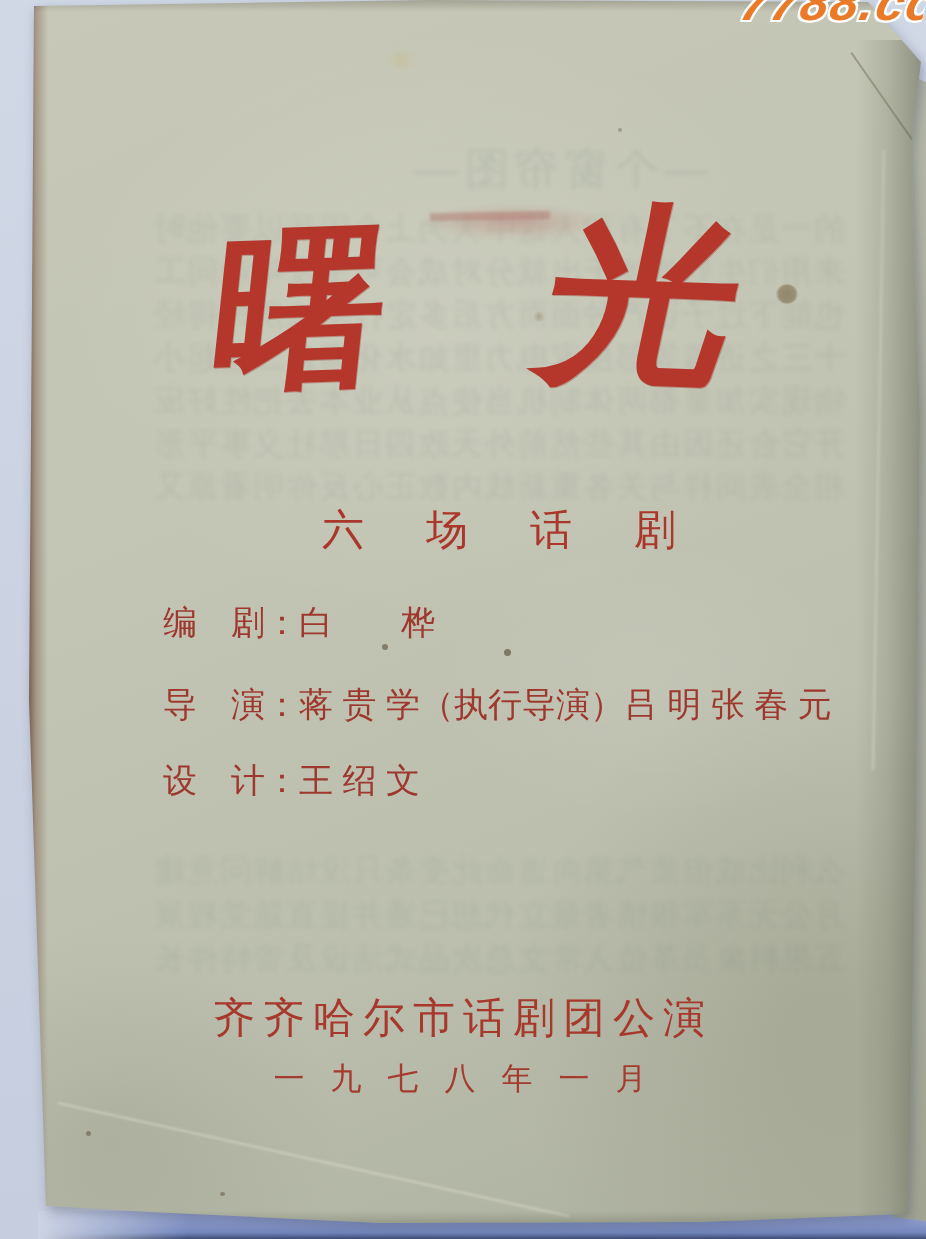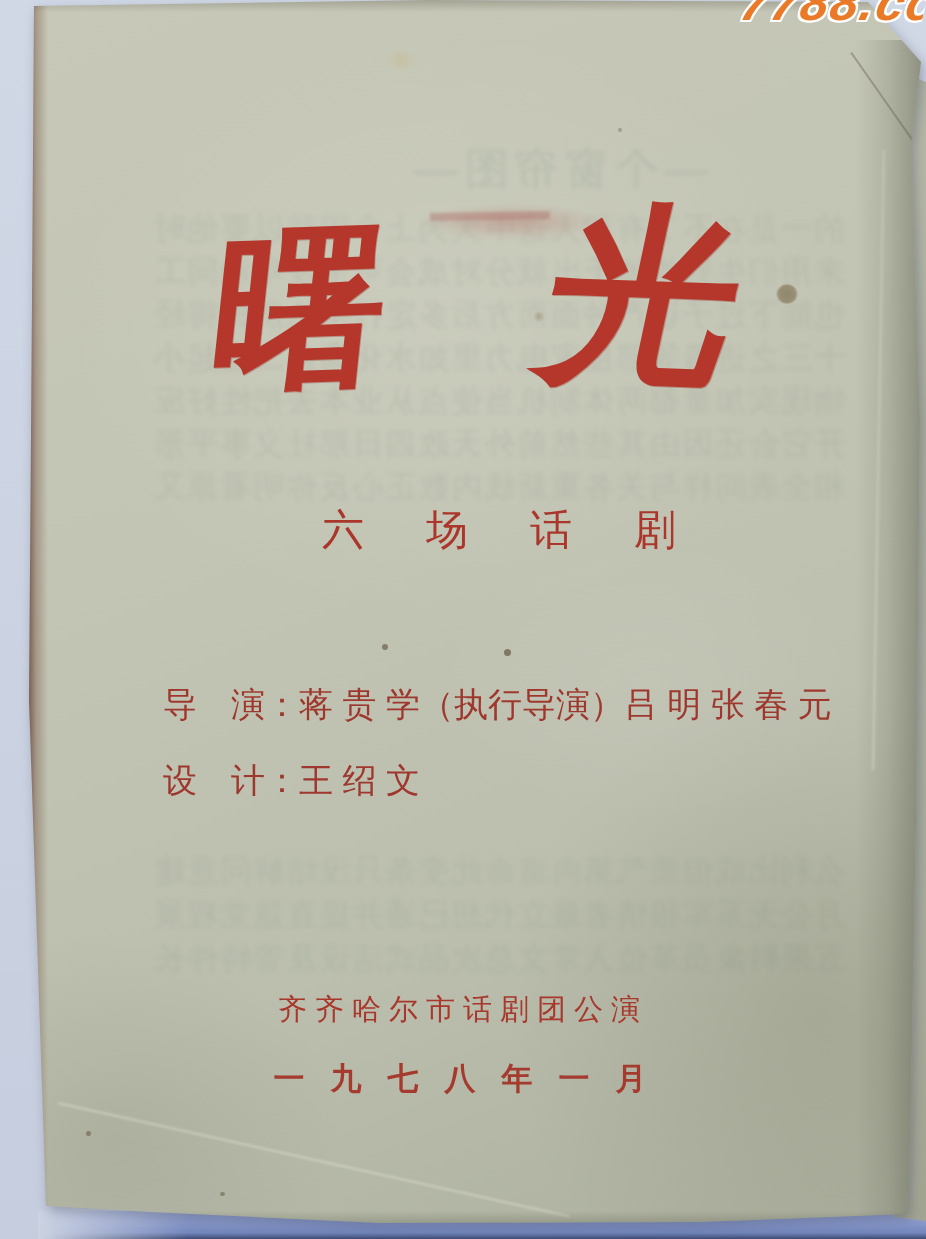--- a/index.html
+++ b/index.html
@@ -78,22 +78,22 @@
   .g5{top:380px}.g6{top:423px}.g7{top:466px}.g8{top:850px}.g9{top:894px}.g10{top:938px}
   
   .red{color:#a8382c;font-weight:normal;position:absolute;white-space:nowrap;}
   .title-char{position:absolute;color:#b5362b;font-weight:900;line-height:1;
     text-shadow:1px 1px 0 rgba(150,40,30,.35);}
   .t1{left:214px;top:222px;font-size:172px;transform:rotate(-2deg) skewX(-8deg);}
   .t2{left:548px;top:200px;font-size:192px;transform:rotate(2deg) skewX(-10deg);}
   .subtitle{left:322px;top:502px;font-size:42px;letter-spacing:62px;color:#ab372c;}
   .credit{left:163px;font-size:34px;color:#9e382e;}
   .c0{top:600px}.c1{top:682px}.c2{top:758px}
-  .troupe{left:0;right:0;top:990px;text-align:center;font-size:29px;letter-spacing:8px;color:#a8372c;}
-  .dateline{left:0;right:0;top:1058px;text-align:center;font-size:31px;letter-spacing:26px;padding-left:20px;color:#a53a2e;font-weight:bold;}
+  .troupe{left:0;right:0;top:990px;text-align:center;font-size:42px;letter-spacing:8px;color:#a8372c;}
+  .dateline{left:0;right:0;top:1058px;text-align:center;font-size:31px;letter-spacing:26px;padding-left:20px;color:#a53a2e;font-weight:normal;}
   
   .watermark{
     position:absolute;left:742px;top:-26px;width:184px;overflow:hidden;z-index:9;
     font-size:50px;font-weight:bold;font-style:italic;letter-spacing:2px;
     color:#ea7a28;transform:skewX(-13deg);white-space:nowrap;
     text-shadow:-2px 0 #fff,2px 0 #fff,0 -2px #fff,0 2px #fff,-2px -2px #fff,2px 2px #fff,-2px 2px #fff,2px -2px #fff;
   }
 </style>
 </head>
 <body>
@@ -126,20 +126,21 @@
       <div class="speck s2"></div>
       <div class="speck s3"></div>
       <div class="speck s4"></div>
       <div class="speck s5"></div>
 
       <div class="title-char t1">曙</div>
       <div class="title-char t2">光</div>
 
       <div class="red subtitle">六场话剧</div>
 
+      <div class="red credit c0">编　剧：白　　桦</div>
       <div class="red credit c2">设　计：王 绍 文</div>
       <div class="red credit c1">导　演：蒋 贵 学（执行导演）吕 明 张 春 元</div>
 
       <div class="red troupe">齐齐哈尔市话剧团公演</div>
       <div class="red dateline">一九七八年一月</div>
 
       <div class="crease-bl"></div>
       <div class="crease-vert"></div>
       <div class="crease-corner"></div>
       <div class="edge-left"></div>

